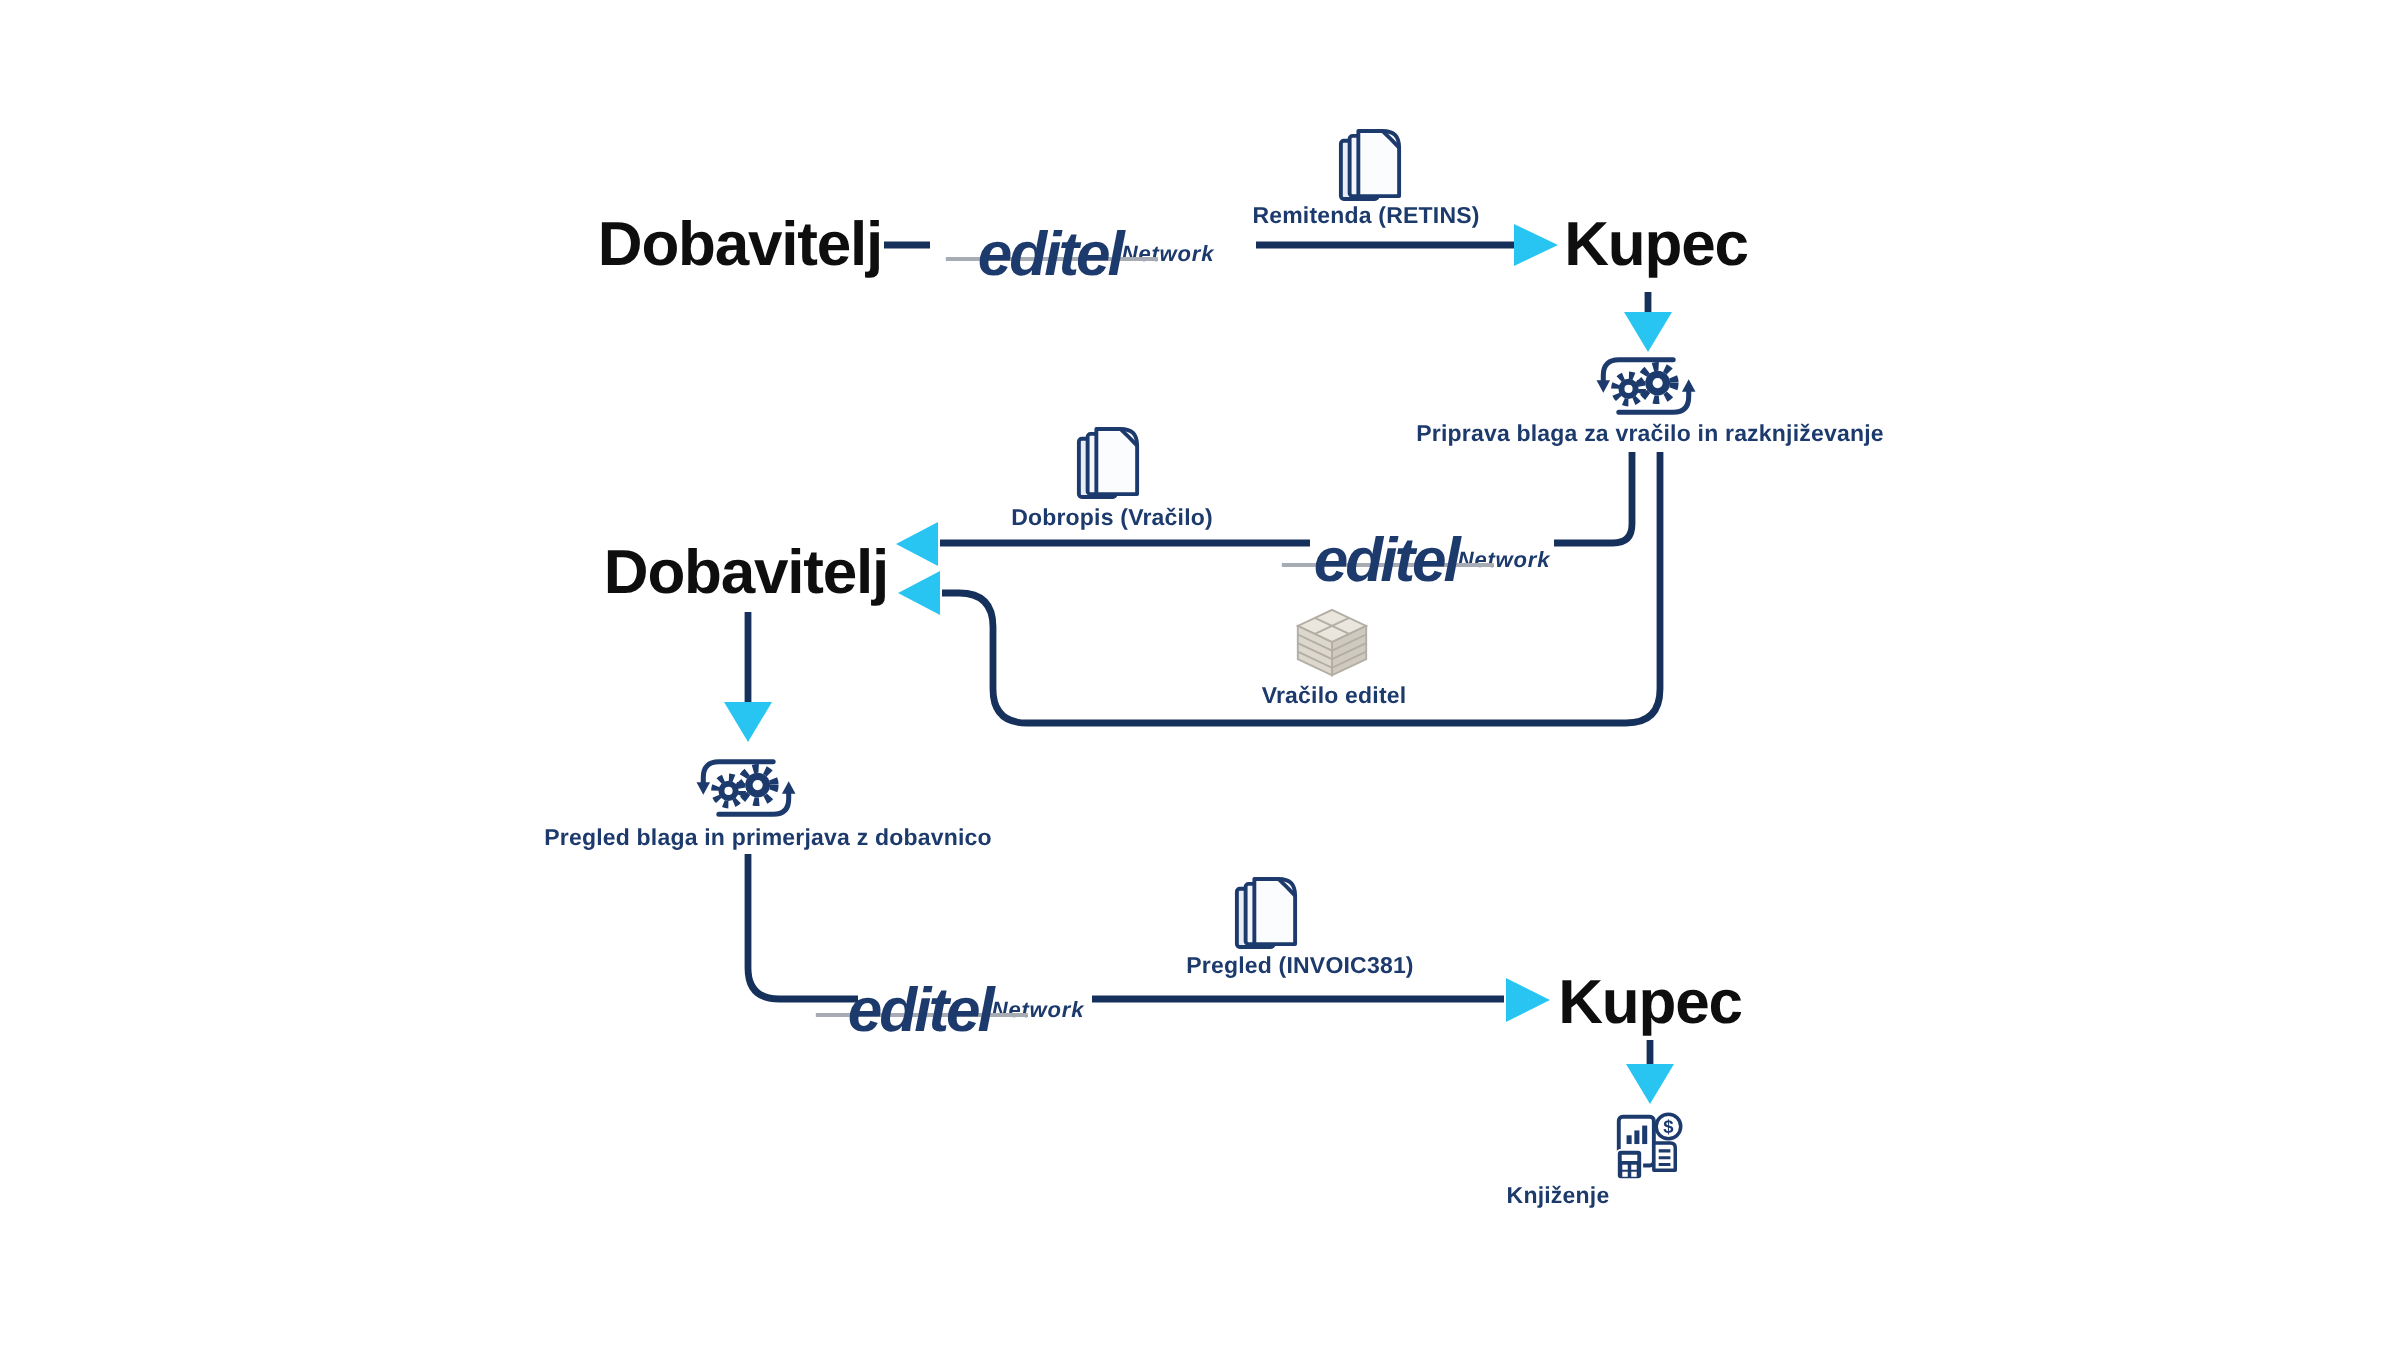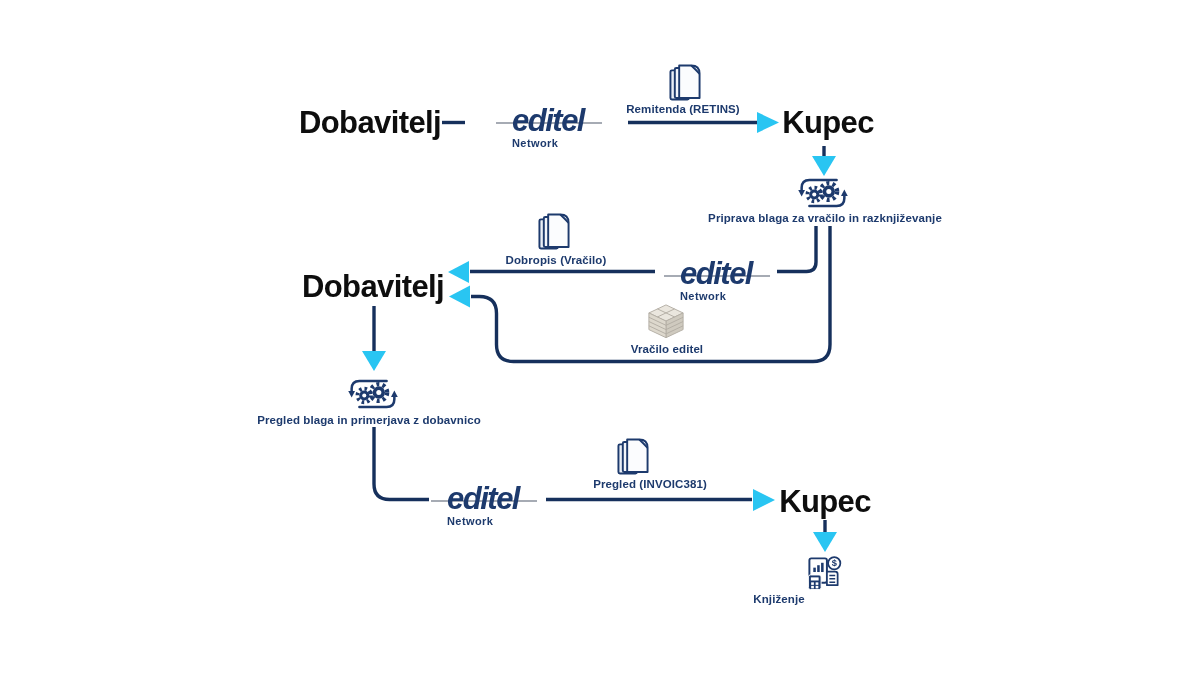--- a/index.html
+++ b/index.html
@@ -9,33 +9,33 @@
   }
   .abs-c{position:absolute;transform:translate(-50%,-50%);}
   .heading{
     font-size:31px;font-weight:700;color:#0e0e0e;
     letter-spacing:-0.6px;white-space:nowrap;line-height:1;
   }
   .flow-label{
     font-size:11.5px;font-weight:700;color:#1d3a6d;
     white-space:nowrap;letter-spacing:0.1px;line-height:1.1;
   }
-  .editel{display:flex;flex-direction:column;}
+  .editel{display:flex;flex-direction:row;align-items:center;}
   .editel-word{
     position:relative;font-size:31px;font-weight:700;font-style:italic;
     color:#1d3a6d;letter-spacing:-1.5px;line-height:1;white-space:nowrap;
   }
   .editel-word .wordtext{position:relative;z-index:1;}
   .editel-strike{
     position:absolute;left:-16px;right:-18px;top:56%;height:2px;
     background:#a6abb4;z-index:0;
   }
   .editel-net{
     font-size:11px;font-weight:700;color:#1d3a6d;
-    letter-spacing:0.4px;margin-top:2px;line-height:1;
+    letter-spacing:0.4px;margin-top:2px;line-height:1;font-style:italic;
   }
   svg.layer{position:absolute;left:0;top:0;}
   svg.icon{display:block;}
 </style>
 </head>
 <body>
 
 <div class="stage">
 
   <svg class="layer" width="1200" height="675" viewBox="0 0 1200 675">
@@ -135,21 +135,21 @@
     <div class="editel-word"><i class="editel-strike"></i><span class="wordtext">editel</span></div>
     <div class="editel-net">Network</div>
   </div>
 
   <div class="abs-c flow-label" style="left:683px;top:109px;">Remitenda (RETINS)</div>
   <div class="abs-c flow-label" style="left:556px;top:260px;">Dobropis (Vračilo)</div>
   <div class="abs-c flow-label" style="left:667px;top:349px;">Vračilo editel</div>
   <div class="abs-c flow-label" style="left:650px;top:484px;">Pregled (INVOIC381)</div>
 
   <div class="abs-c flow-label" style="left:825px;top:218px;text-align:right;">Priprava blaga za vračilo in razknjiževanje</div>
-  <div class="abs-c flow-label" style="left:369px;top:420px;">Pregled blaga in primerjava z dobavnico</div>
+  <div class="abs-c flow-label" style="left:384px;top:420px;">Pregled blaga in primerjava z dobavnico</div>
   <div class="abs-c flow-label" style="left:779px;top:599px;text-align:center;">Knjiženje</div>
 
   <svg class="abs-c icon" style="left:685px;top:83px;" width="33" height="39">
       <use href="#sym-docs"></use>
     </svg>
   <svg class="abs-c icon" style="left:554px;top:232px;" width="33" height="39">
       <use href="#sym-docs"></use>
     </svg>
   <svg class="abs-c icon" style="left:633px;top:457px;" width="33" height="39">
       <use href="#sym-docs"></use>

